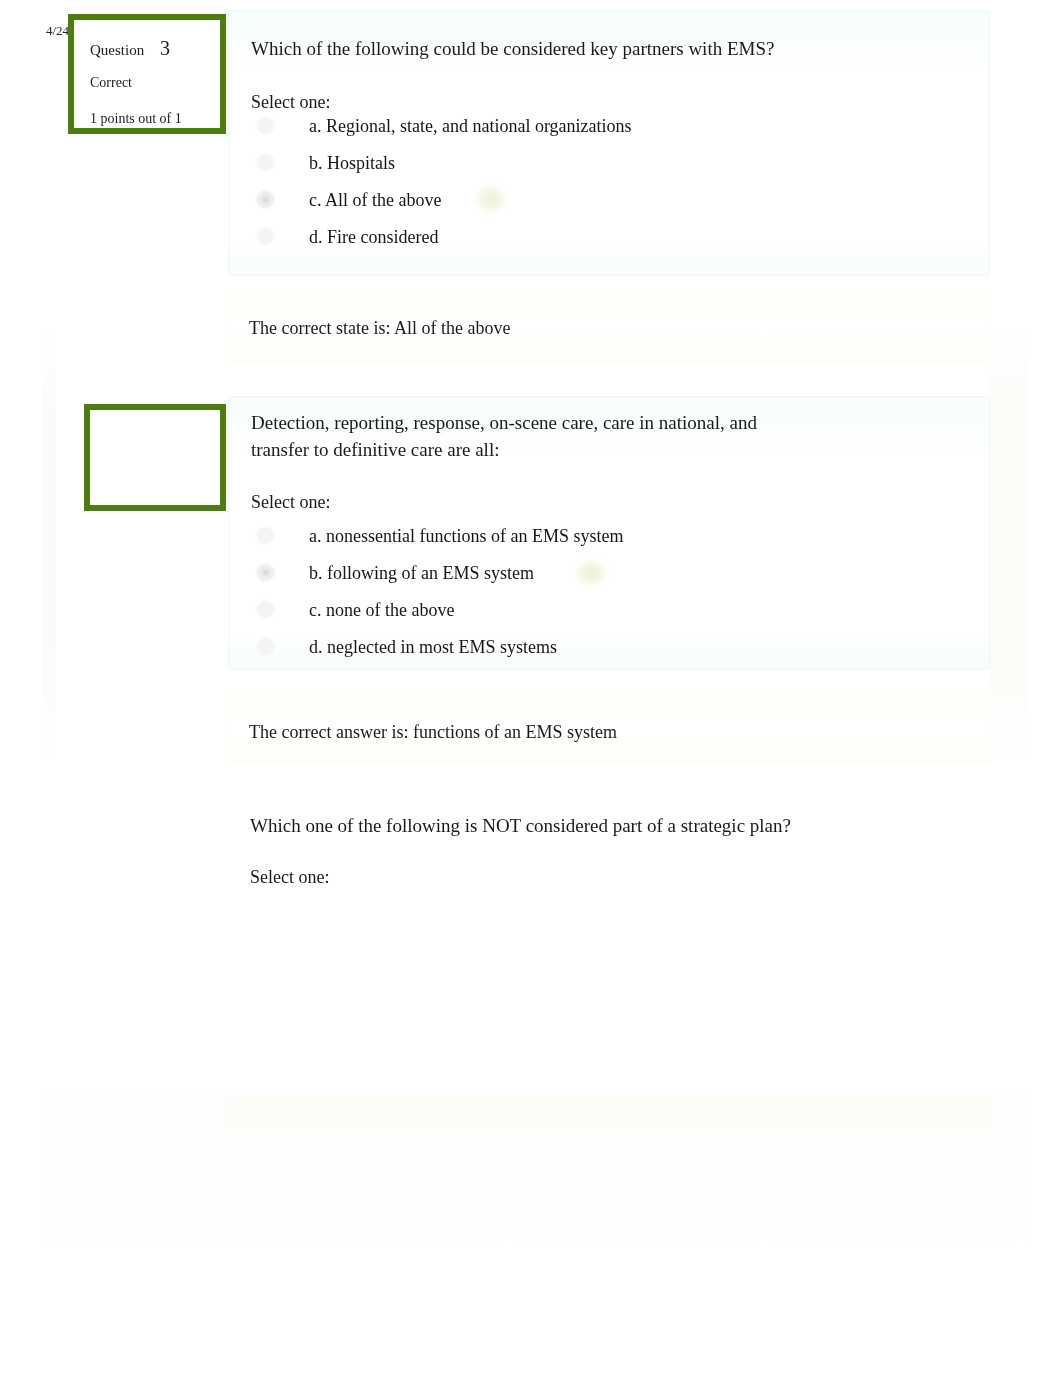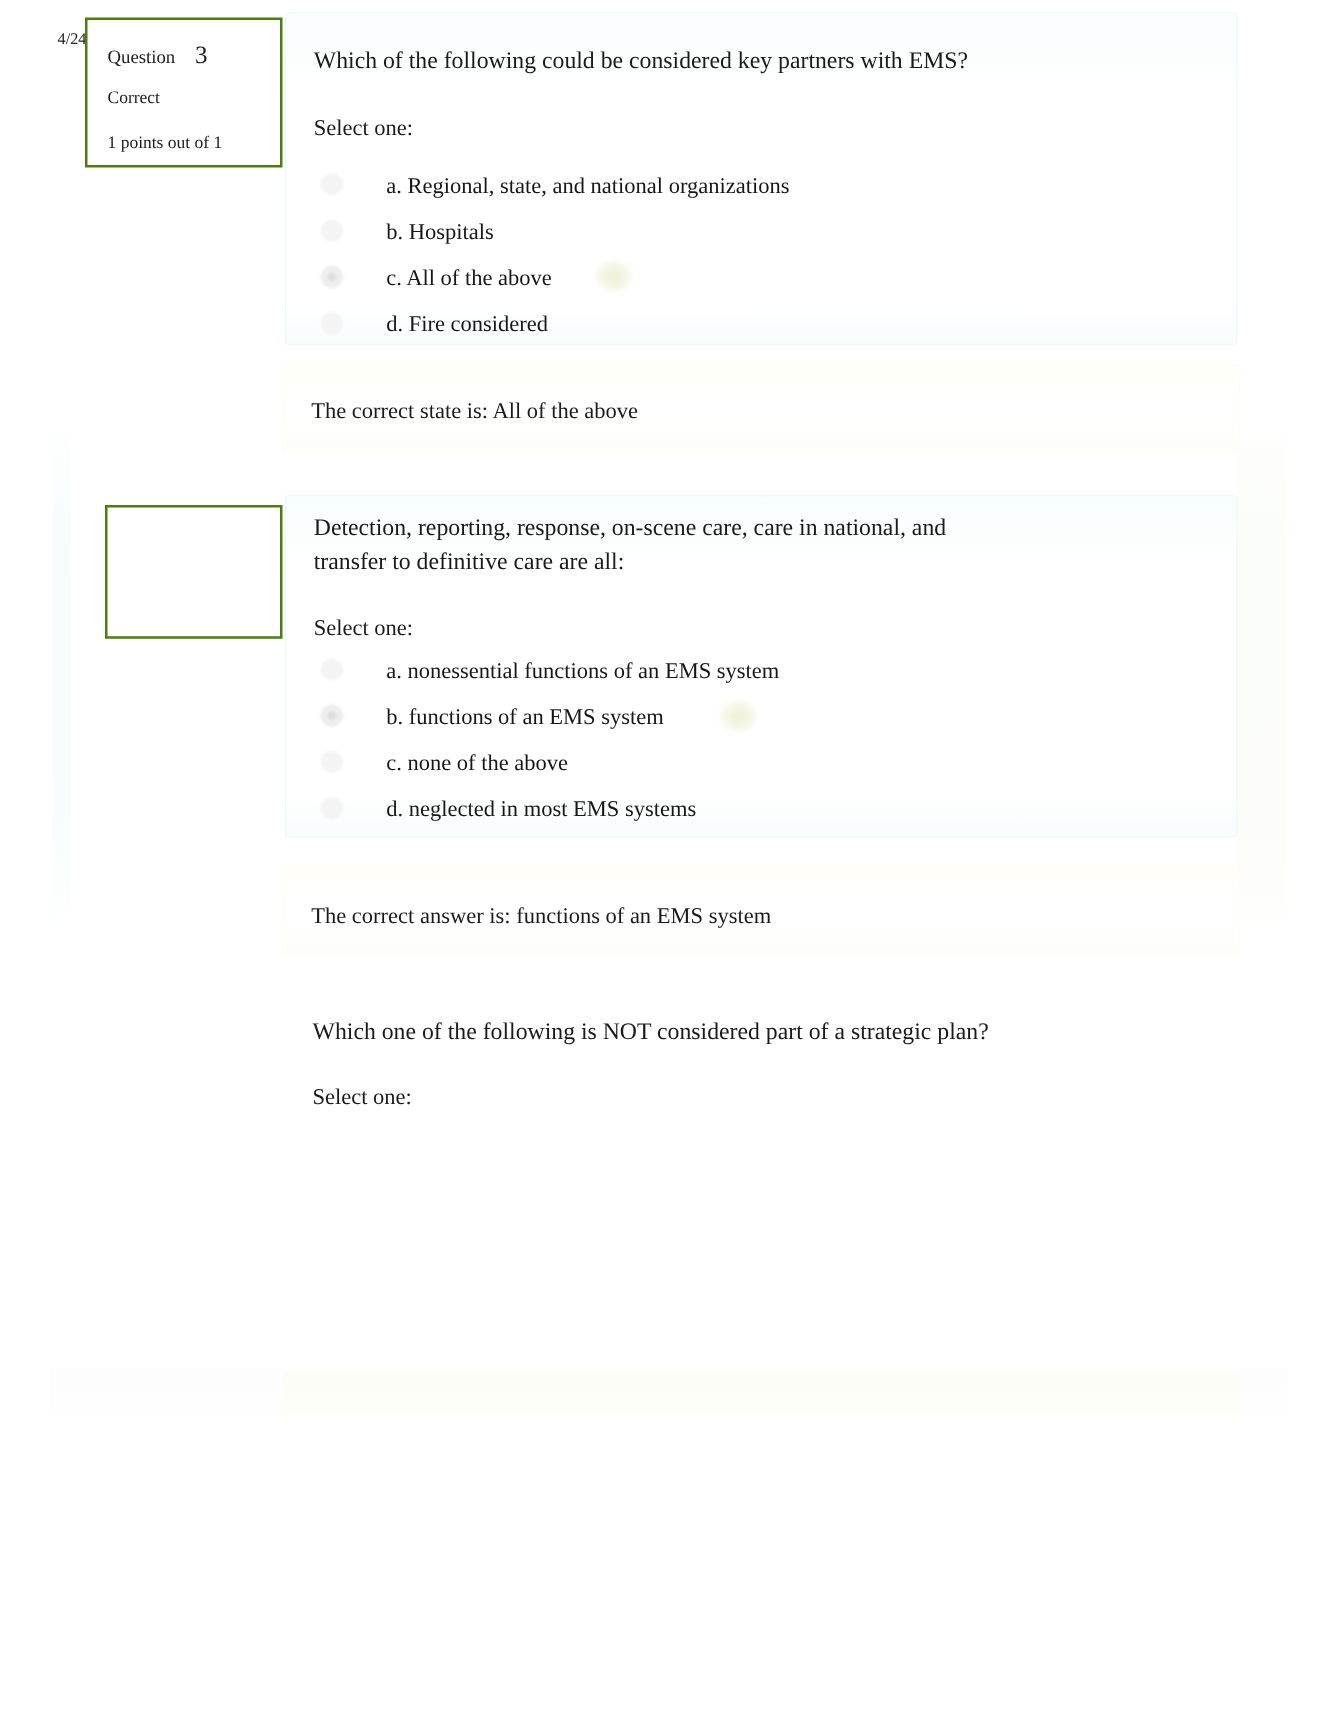--- a/index.html
+++ b/index.html
@@ -48,21 +48,21 @@
   
   .question-block {
     position: absolute;
     left: 0;
     width: 1062px;
   }
 
   .qinfo {
     position: absolute;
     background: #ffffff;
-    border: 2px solid #4d7c0f;
+    border: 6px solid #4d7c0f;
     box-sizing: border-box;
   }
   .qinfo-line {
     position: absolute;
     white-space: nowrap;
     color: #1c1c1c;
   }
   .qinfo-label {
     font-size: 15px;
   }
@@ -228,21 +228,21 @@
     <div class="qinfo-line qinfo-state" style="left:16px; top:55px;">Correct</div>
     <div class="qinfo-line qinfo-grade" style="left:16px; top:91px;">1 points out of 1</div>
   </div>
 
   <div class="qcard tint-cyan" style="left:228px; top:10px; width:762px; height:266px;">
 
     <div class="qtext" style="left:22px; top:24px; width:700px;">Which of the following could be considered key partners with EMS?</div>
 
     <div class="select-one" style="left:22px; top:79px;">Select one:</div>
 
-    <div class="answers" style="left:28px; top:120px; width:700px;">
+    <div class="answers" style="left:28px; top:98px; width:700px;">
 
       <div class="answer-row">
         <span class="radio"></span>
         <span class="answer-text">a. Regional, state, and national organizations</span>
       </div>
 
       <div class="answer-row">
         <span class="radio"></span>
         <span class="answer-text">b. Hospitals</span>
       </div>
@@ -284,21 +284,21 @@
 
     <div class="answers" style="left:28px; top:122px; width:700px;">
 
       <div class="answer-row">
         <span class="radio"></span>
         <span class="answer-text">a. nonessential functions of an EMS system</span>
       </div>
 
       <div class="answer-row">
         <span class="radio checked"></span>
-        <span class="answer-text">b. functions of an EMS system</span>
+        <span class="answer-text">b. following of an EMS system</span>
         <span class="correct-mark" style="left:319px; top:4px;"></span>
       </div>
 
       <div class="answer-row">
         <span class="radio"></span>
         <span class="answer-text">c. none of the above</span>
       </div>
 
       <div class="answer-row">
         <span class="radio"></span>

